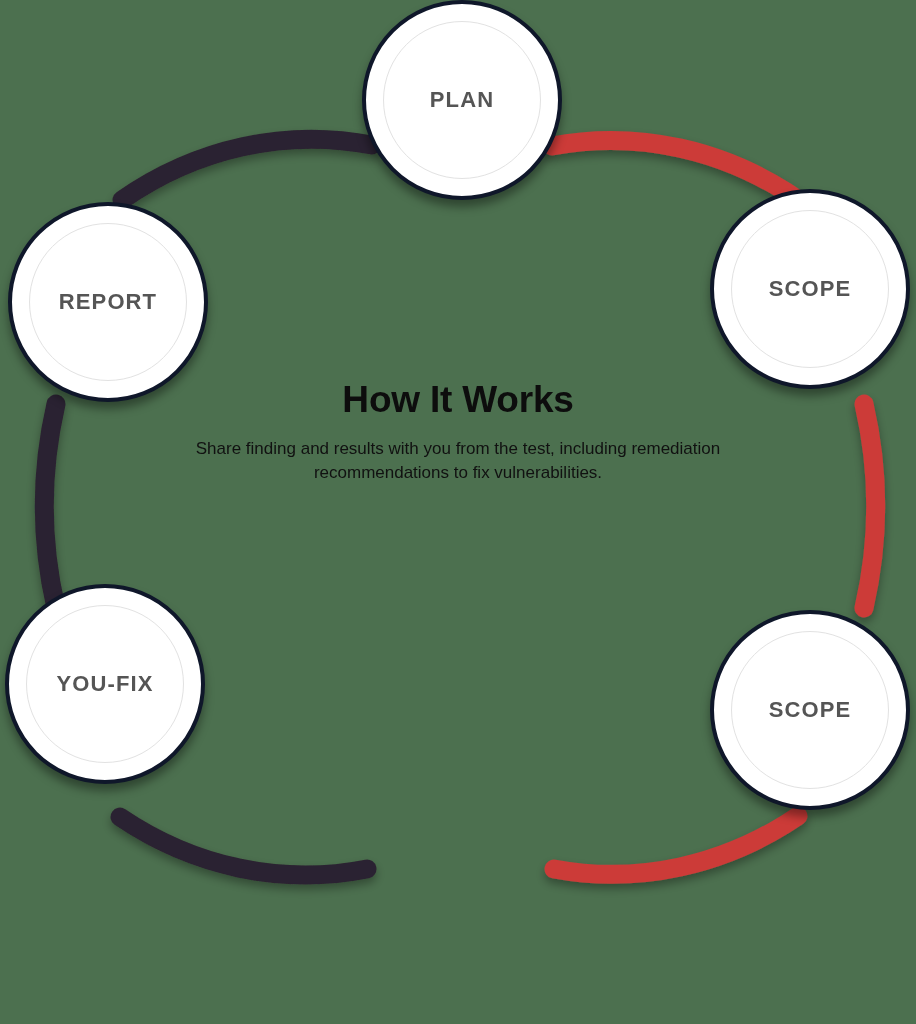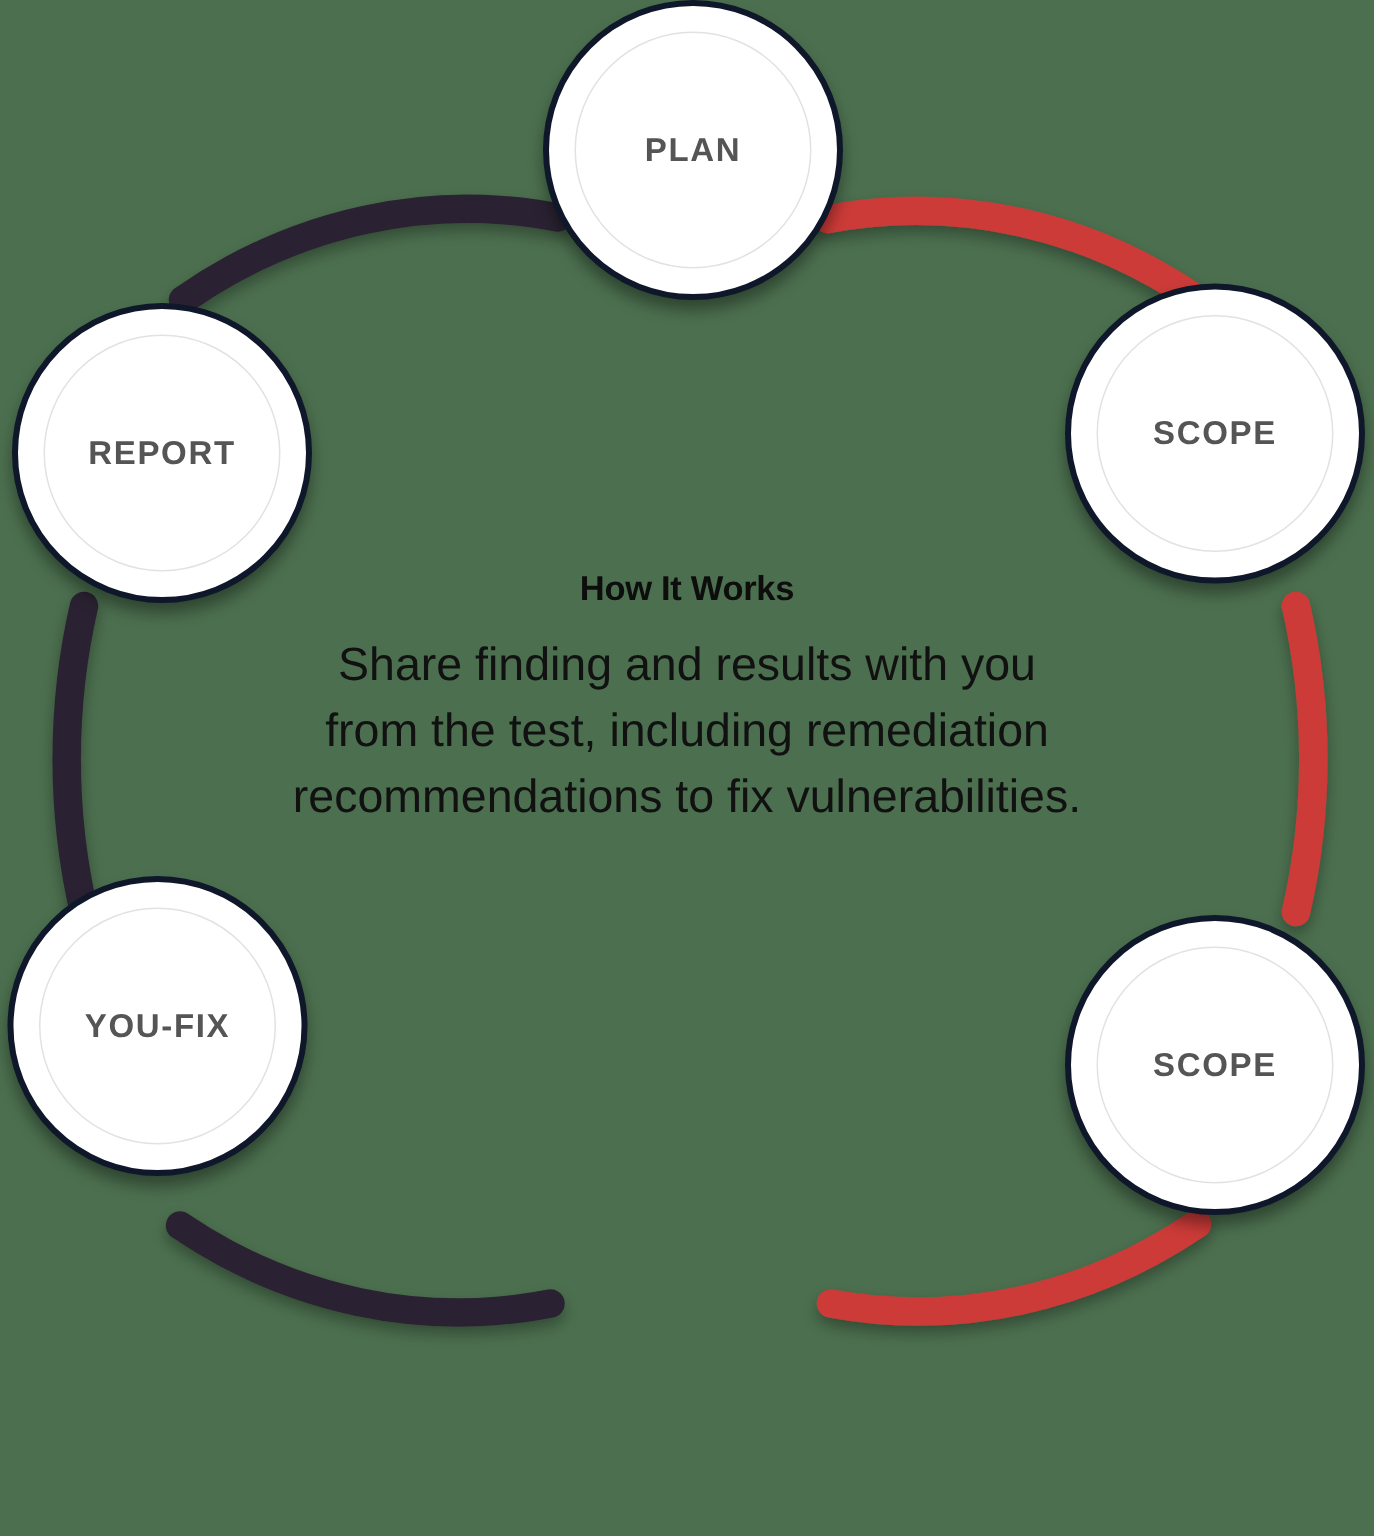--- a/index.html
+++ b/index.html
@@ -32,29 +32,29 @@
   
   .center-block {
     position: absolute;
     left: 178px;
     top: 380px;
     width: 560px;
     text-align: center;
     pointer-events: none;
   }
   .center-title {
-    font-size: 23px;
+    font-size: 37px;
     font-weight: 700;
     color: #0d0d0d;
     letter-spacing: -0.2px;
     line-height: 1.1;
     margin: 0 0 16px 0;
   }
   .center-desc {
-    font-size: 31px;
+    font-size: 17px;
     font-weight: 400;
     color: #111111;
     line-height: 1.42;
     margin: 0;
     padding: 0 16px;
   }
 
   
   .node {
     position: absolute;

